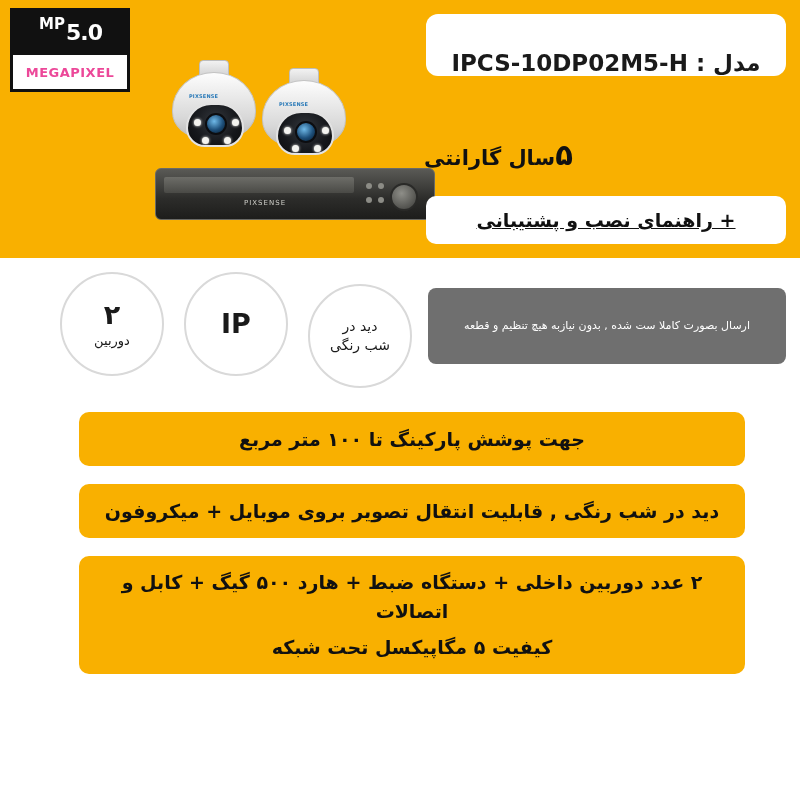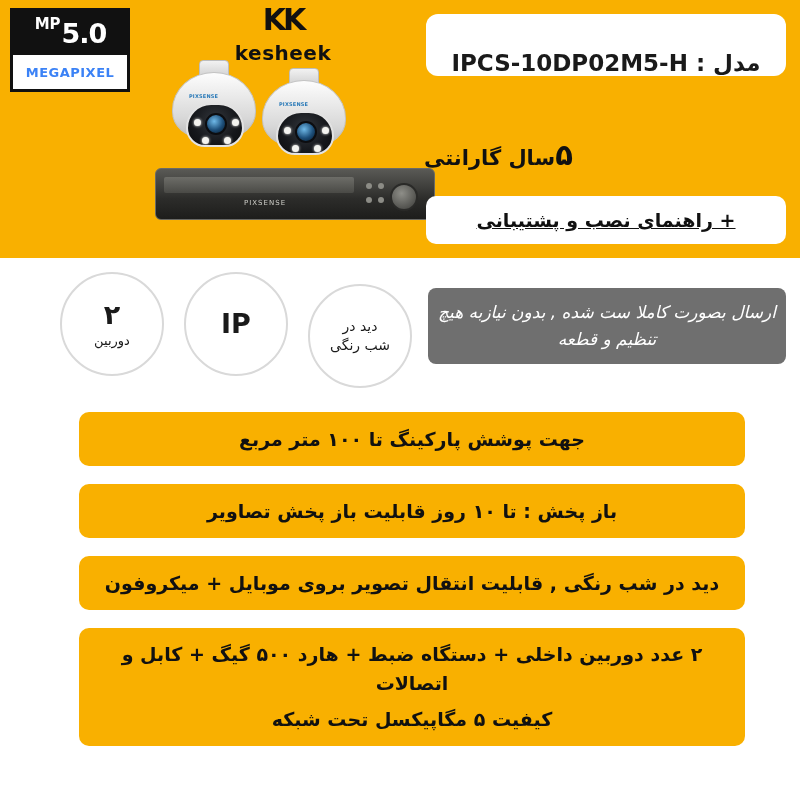--- a/index.html
+++ b/index.html
@@ -44,38 +44,38 @@
   .mp-top {
     height: 44px;
     background: #111111;
     color: #ffffff;
     display: flex;
     align-items: center;
     justify-content: center;
     line-height: 1;
   }
   .mp-num {
-    font-size: 27px;
+    font-size: 22px;
     font-weight: bold;
     letter-spacing: -1px;
   }
   .mp-unit {
     font-size: 15px;
     font-weight: bold;
     margin-right: 1px;
     margin-left: 1px;
     align-self: flex-start;
     margin-top: 6px;
   }
   .mp-bottom {
     height: 34px;
     display: flex;
     align-items: center;
     justify-content: center;
-    color: #3b82f6;
+    color: #ec4899;
     font-size: 13px;
     font-weight: bold;
     letter-spacing: 0.5px;
   }
 
   
   .brand {
     position: absolute;
     left: 198px;
     top: 5px;
@@ -319,29 +319,28 @@
   
   .ship-note {
     position: absolute;
     right: 14px;
     top: 288px;
     width: 358px;
     height: 76px;
     background: #6f6f6f;
     border-radius: 8px;
     color: #ffffff;
-    font-size: 17px;
+    font-size: 11px;
     line-height: 1.6;
     display: flex;
     align-items: center;
     justify-content: center;
     text-align: center;
     padding: 0 10px;
     box-sizing: border-box;
-    font-style: italic;
   }
 
   
   .bars {
     position: absolute;
     left: 55px;
     top: 412px;
     width: 690px;
   }
   .bar {
@@ -379,24 +378,20 @@
   <div class="hero">
 
     <div class="mp-badge">
       <div class="mp-top">
         <span class="mp-num">5.0</span>
           <span class="mp-unit">MP</span>
       </div>
       <div class="mp-bottom">MEGAPIXEL</div>
     </div>
 
-    <div class="brand">
-      <div class="brand-mark">KK</div>
-      <div class="brand-name">kesheek</div>
-    </div>
 
     <div class="product">
       <div class="cam cam1">
         <div class="bracket"></div>
         <div class="dome">
           <div class="logo-dot">PIXSENSE</div>
           <div class="face">
             <div class="lens"></div>
             <div class="led" style="left:6px; top:14px;"></div>
             <div class="led" style="left:44px; top:14px;"></div>
@@ -459,23 +454,20 @@
   </div>
 
   <div class="ship-note">
     <span>ارسال بصورت کاملا ست شده  ,  بدون نیازبه هیچ تنظیم و  قطعه</span>
   </div>
 
   <div class="bars">
     <div class="bar bar-1">
       <span>جهت پوشش پارکینگ تا ۱۰۰ متر مربع</span>
     </div>
-    <div class="bar bar-2">
-      <span>باز پخش : تا ۱۰ روز قابلیت باز پخش  تصاویر</span>
-    </div>
     <div class="bar bar-3">
       <span>دید در شب رنگی , قابلیت انتقال تصویر بروی موبایل + میکروفون</span>
     </div>
     <div class="bar bar-4">
       <span class="l1">۲ عدد دوربین داخلی + دستگاه ضبط + هارد ۵۰۰ گیگ + کابل و اتصالات</span>
       <span class="l2">کیفیت ۵ مگاپیکسل تحت شبکه</span>
     </div>
   </div>
 
 </div>

